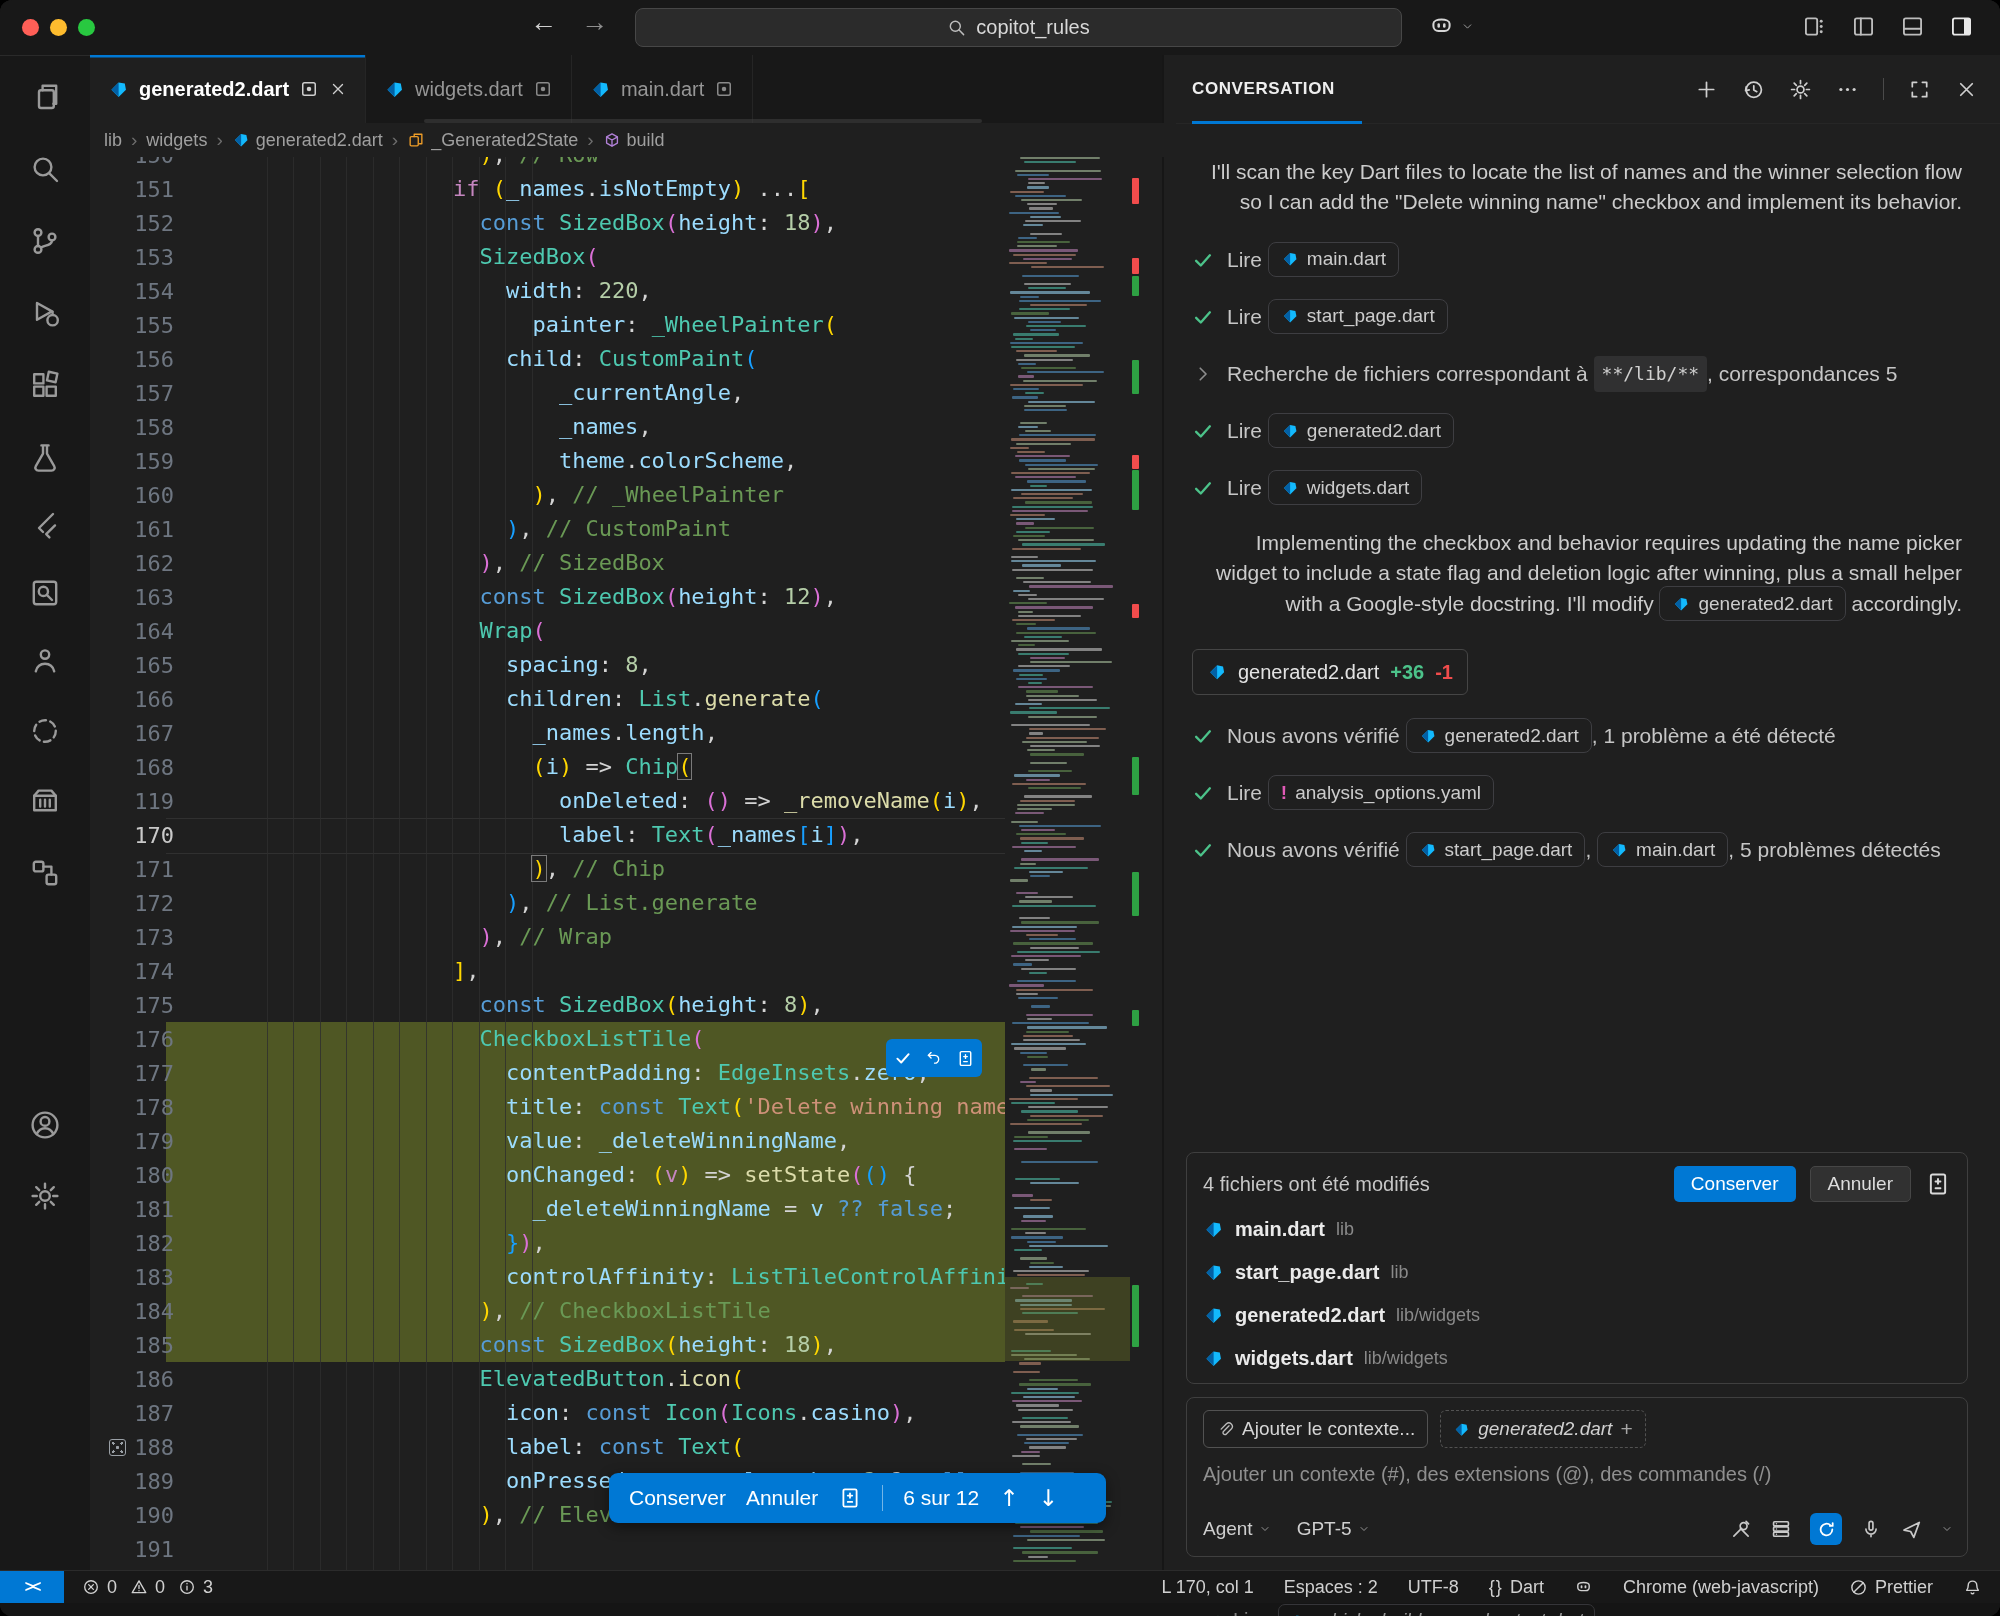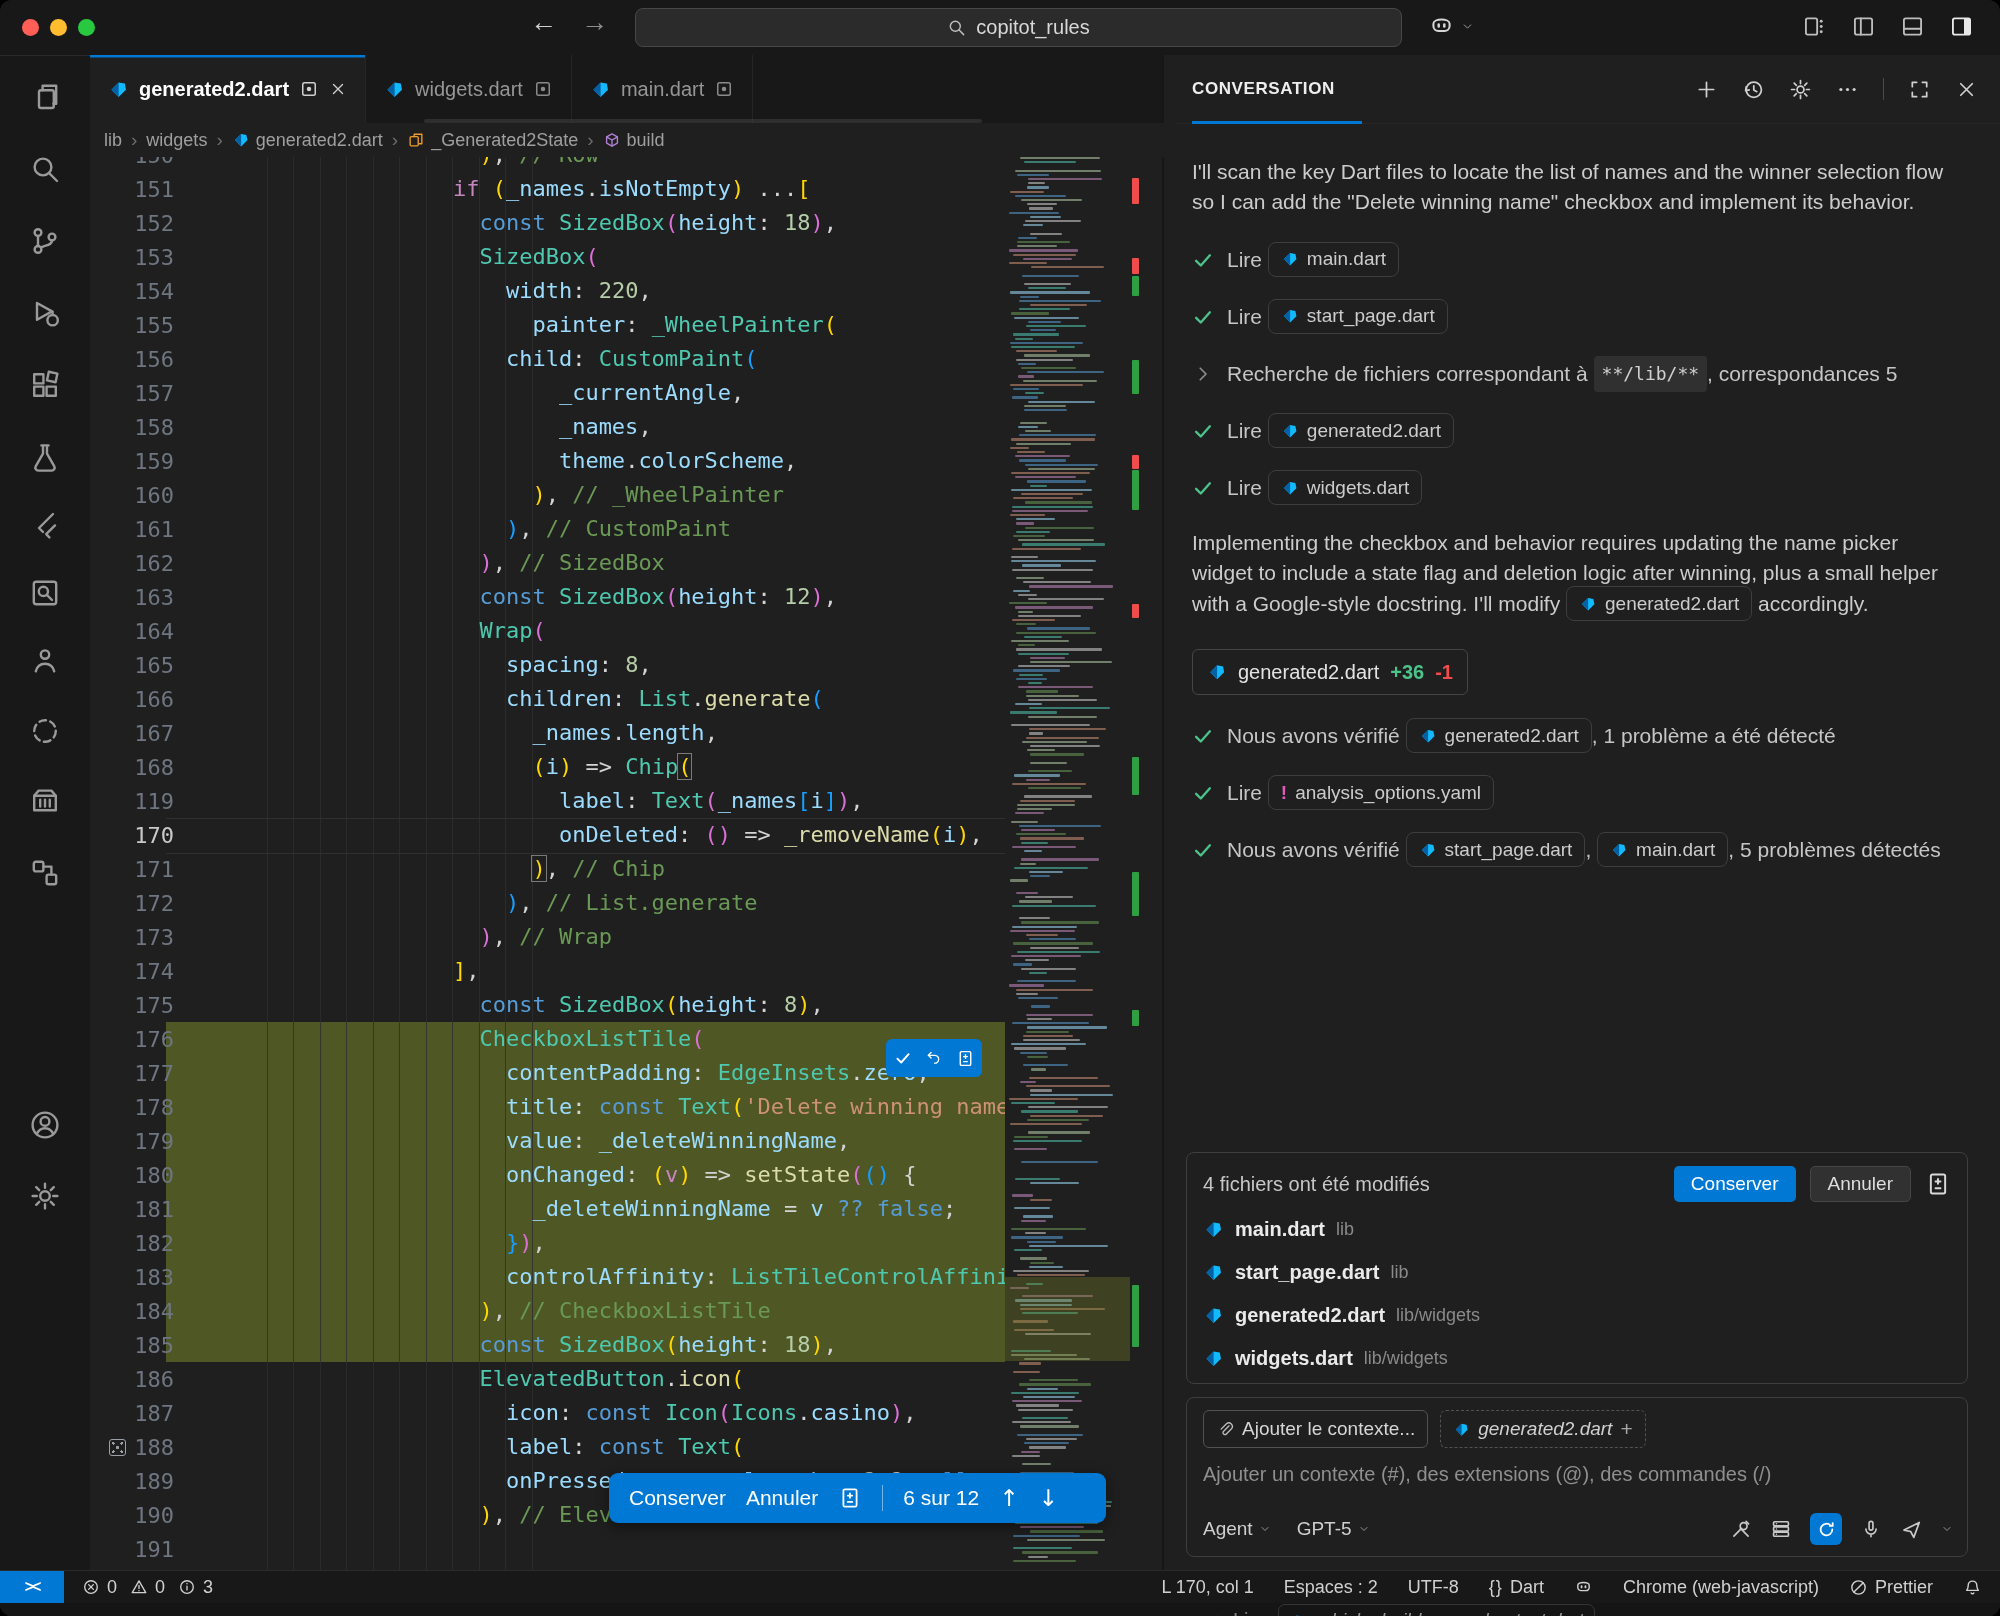--- a/index.html
+++ b/index.html
@@ -71,21 +71,21 @@
   .rvArrow{font-size:23px;font-family:"DejaVu Sans",sans-serif;}
 
   
   #chat{position:absolute;left:1162px;top:55px;width:838px;height:1515px;background:#1f1f1f;border-left:2px solid #161616;box-sizing:border-box;}
   #chatHead{position:absolute;left:0;top:0;right:0;height:68px;border-bottom:1px solid #262626;display:flex;align-items:center;}
   #chatTitle{margin-left:28px;font-size:17px;font-weight:bold;letter-spacing:.6px;color:#eee;}
   #chatTitleUnderline{position:absolute;left:28px;bottom:-1px;width:170px;height:3px;background:#0078d4;}
   #chatHeadIcons{margin-left:auto;margin-right:22px;display:flex;gap:24px;align-items:center;color:#cfcfcf;}
   .hSep{width:1px;height:22px;background:#4a4a4a;}
   #chatScroll{position:absolute;left:0;top:68px;right:0;height:1030px;padding:34px 30px 0 28px;box-sizing:border-box;overflow:hidden;}
-  .cp{font-size:21px;line-height:30px;color:#ccc;margin:0 8px 26px 0;}
+  .cp{font-size:21px;line-height:30px;color:#ccc;margin:0 8px 26px 0;text-align:right;}
   .toolRow{display:flex;gap:13px;margin-bottom:21px;font-size:21px;line-height:34px;color:#c6c6c6;align-items:flex-start;}
   .toolRow .ric{margin-top:6px;}
   .chip{display:inline-flex;align-items:center;gap:8px;height:33px;padding:0 12px;border:1px solid #3e3e42;border-radius:8px;
      font-size:19px;color:#ccc;background:#1f1f1f;vertical-align:middle;position:relative;top:-2px;white-space:nowrap;}
   .codeChip{display:inline-block;background:#303031;border-radius:4px;padding:1px 8px;font-family:"DejaVu Sans Mono",monospace;
      font-size:18px;color:#d0d0d0;vertical-align:middle;position:relative;top:-1px;}
   .diffChip{display:inline-flex;align-items:center;gap:11px;height:44px;border:1px solid #454545;border-radius:6px;
      padding:0 14px;font-size:20px;color:#e3e3e3;margin-bottom:24px;}
   .plus{color:#4cc38a;font-weight:bold;}
   .minus{color:#f14c4c;font-weight:bold;}
@@ -539,22 +539,22 @@
         <div class="cRow">                        <span class="tk-v">theme</span><span class="tk-w">.</span><span class="tk-v">colorScheme</span><span class="tk-w">,</span></div>
         <div class="cRow">                      <span class="tk-y">)</span><span class="tk-w">, </span><span class="tk-m">// _WheelPainter</span></div>
         <div class="cRow">                    <span class="tk-b">)</span><span class="tk-w">, </span><span class="tk-m">// CustomPaint</span></div>
         <div class="cRow">                  <span class="tk-p">)</span><span class="tk-w">, </span><span class="tk-m">// SizedBox</span></div>
         <div class="cRow">                  <span class="tk-k">const</span><span class="tk-w"> </span><span class="tk-t">SizedBox</span><span class="tk-p">(</span><span class="tk-v">height</span><span class="tk-w">: </span><span class="tk-n">12</span><span class="tk-p">)</span><span class="tk-w">,</span></div>
         <div class="cRow">                  <span class="tk-t">Wrap</span><span class="tk-p">(</span></div>
         <div class="cRow">                    <span class="tk-v">spacing</span><span class="tk-w">: </span><span class="tk-n">8</span><span class="tk-w">,</span></div>
         <div class="cRow">                    <span class="tk-v">children</span><span class="tk-w">: </span><span class="tk-t">List</span><span class="tk-w">.</span><span class="tk-f">generate</span><span class="tk-b">(</span></div>
         <div class="cRow">                      <span class="tk-v">_names</span><span class="tk-w">.</span><span class="tk-v">length</span><span class="tk-w">,</span></div>
         <div class="cRow">                      <span class="tk-y">(</span><span class="tk-v">i</span><span class="tk-y">)</span><span class="tk-w"> =&gt; </span><span class="tk-t">Chip</span><span class="tk-y tk-x">(</span></div>
+        <div class="cRow">                        <span class="tk-v">onDeleted</span><span class="tk-w">: </span><span class="tk-p">(</span><span class="tk-p">)</span><span class="tk-w"> =&gt; </span><span class="tk-f">_removeName</span><span class="tk-y">(</span><span class="tk-v">i</span><span class="tk-y">)</span><span class="tk-w">,</span></div>
         <div class="cRow">                        <span class="tk-v">label</span><span class="tk-w">: </span><span class="tk-t">Text</span><span class="tk-p">(</span><span class="tk-v">_names</span><span class="tk-b">[</span><span class="tk-v">i</span><span class="tk-b">]</span><span class="tk-p">)</span><span class="tk-w">,</span></div>
-        <div class="cRow">                        <span class="tk-v">onDeleted</span><span class="tk-w">: </span><span class="tk-p">(</span><span class="tk-p">)</span><span class="tk-w"> =&gt; </span><span class="tk-f">_removeName</span><span class="tk-y">(</span><span class="tk-v">i</span><span class="tk-y">)</span><span class="tk-w">,</span></div>
         <div class="cRow">                      <span class="tk-y tk-x">)</span><span class="tk-w">, </span><span class="tk-m">// Chip</span></div>
         <div class="cRow">                    <span class="tk-b">)</span><span class="tk-w">, </span><span class="tk-m">// List.generate</span></div>
         <div class="cRow">                  <span class="tk-p">)</span><span class="tk-w">, </span><span class="tk-m">// Wrap</span></div>
         <div class="cRow">                <span class="tk-y">]</span><span class="tk-w">,</span></div>
         <div class="cRow">                  <span class="tk-k">const</span><span class="tk-w"> </span><span class="tk-t">SizedBox</span><span class="tk-y">(</span><span class="tk-v">height</span><span class="tk-w">: </span><span class="tk-n">8</span><span class="tk-y">)</span><span class="tk-w">,</span></div>
         <div class="cRow">                  <span class="tk-t">CheckboxListTile</span><span class="tk-p">(</span></div>
         <div class="cRow">                    <span class="tk-v">contentPadding</span><span class="tk-w">: </span><span class="tk-t">EdgeInsets</span><span class="tk-w">.</span><span class="tk-v">zero</span><span class="tk-w">,</span></div>
         <div class="cRow">                    <span class="tk-v">title</span><span class="tk-w">: </span><span class="tk-k">const</span><span class="tk-w"> </span><span class="tk-t">Text</span><span class="tk-y">(</span><span class="tk-s">'Delete winning name'</span></div>
         <div class="cRow">                    <span class="tk-v">value</span><span class="tk-w">: </span><span class="tk-v">_deleteWinningName</span><span class="tk-w">,</span></div>
         <div class="cRow">                    <span class="tk-v">onChanged</span><span class="tk-w">: </span><span class="tk-y">(</span><span class="tk-c">v</span><span class="tk-y">)</span><span class="tk-w"> =&gt; </span><span class="tk-f">setState</span><span class="tk-p">(</span><span class="tk-b">(</span><span class="tk-b">)</span><span class="tk-w"> {</span></div>

